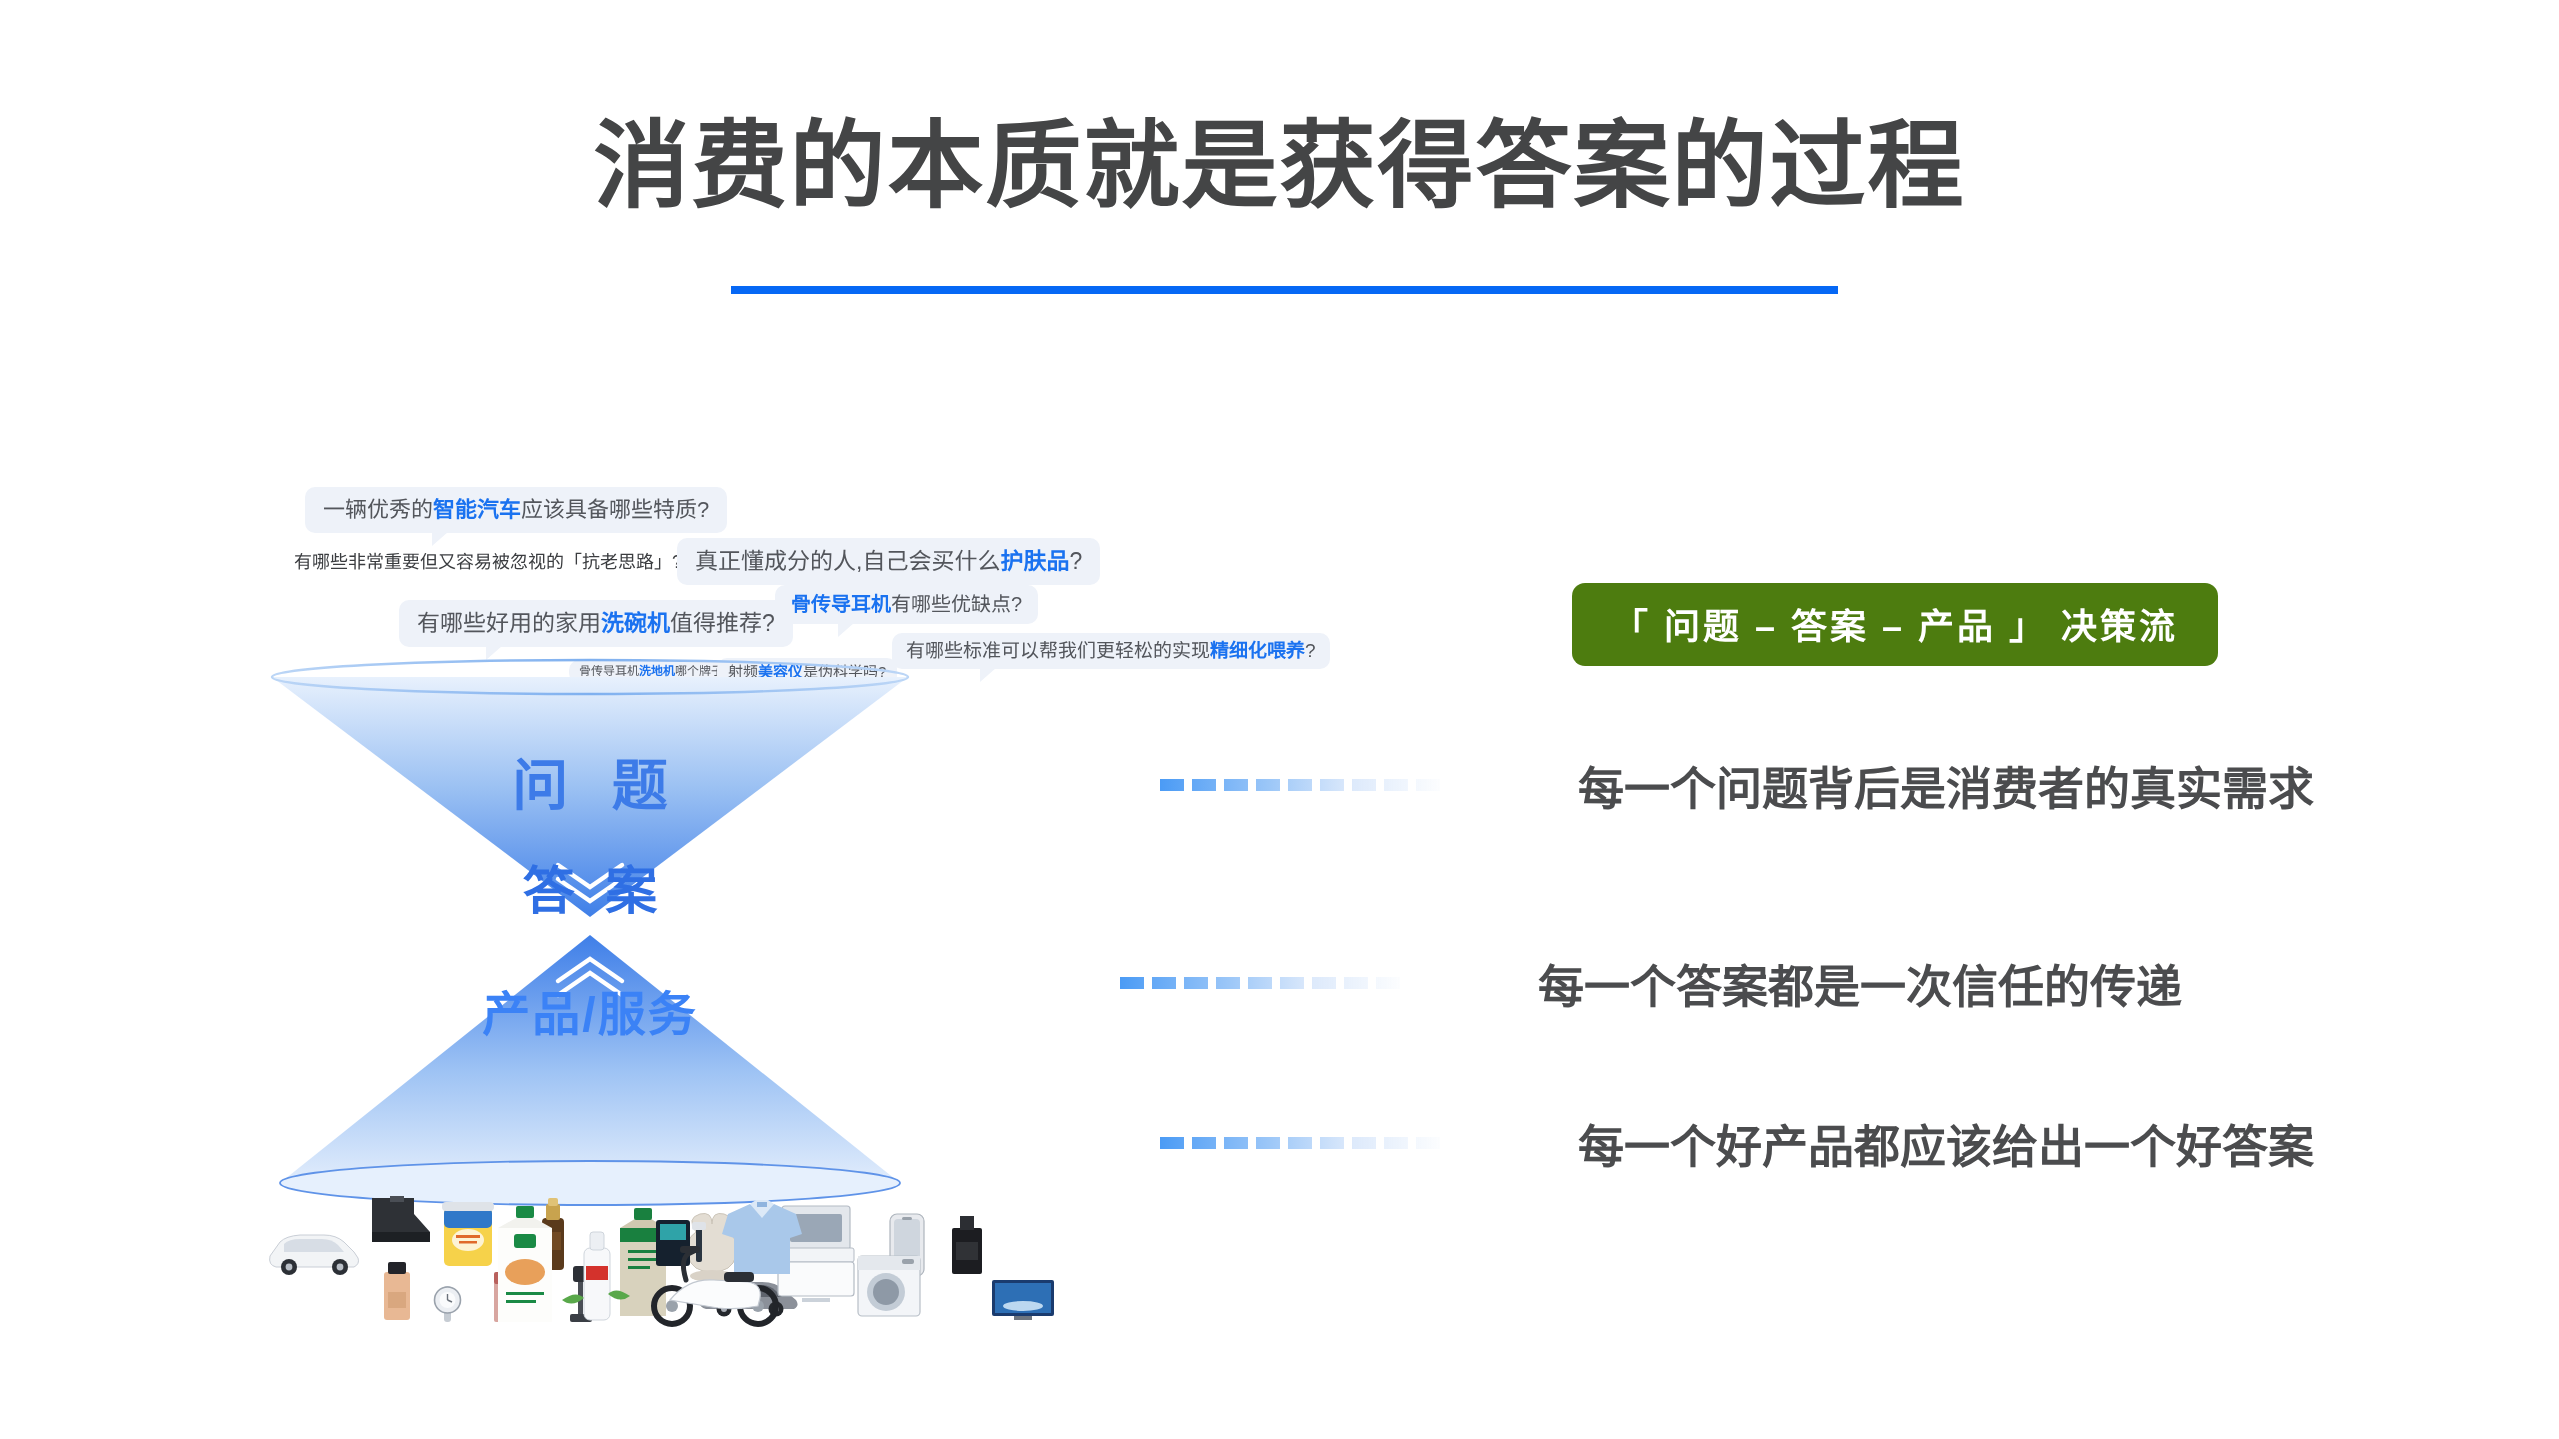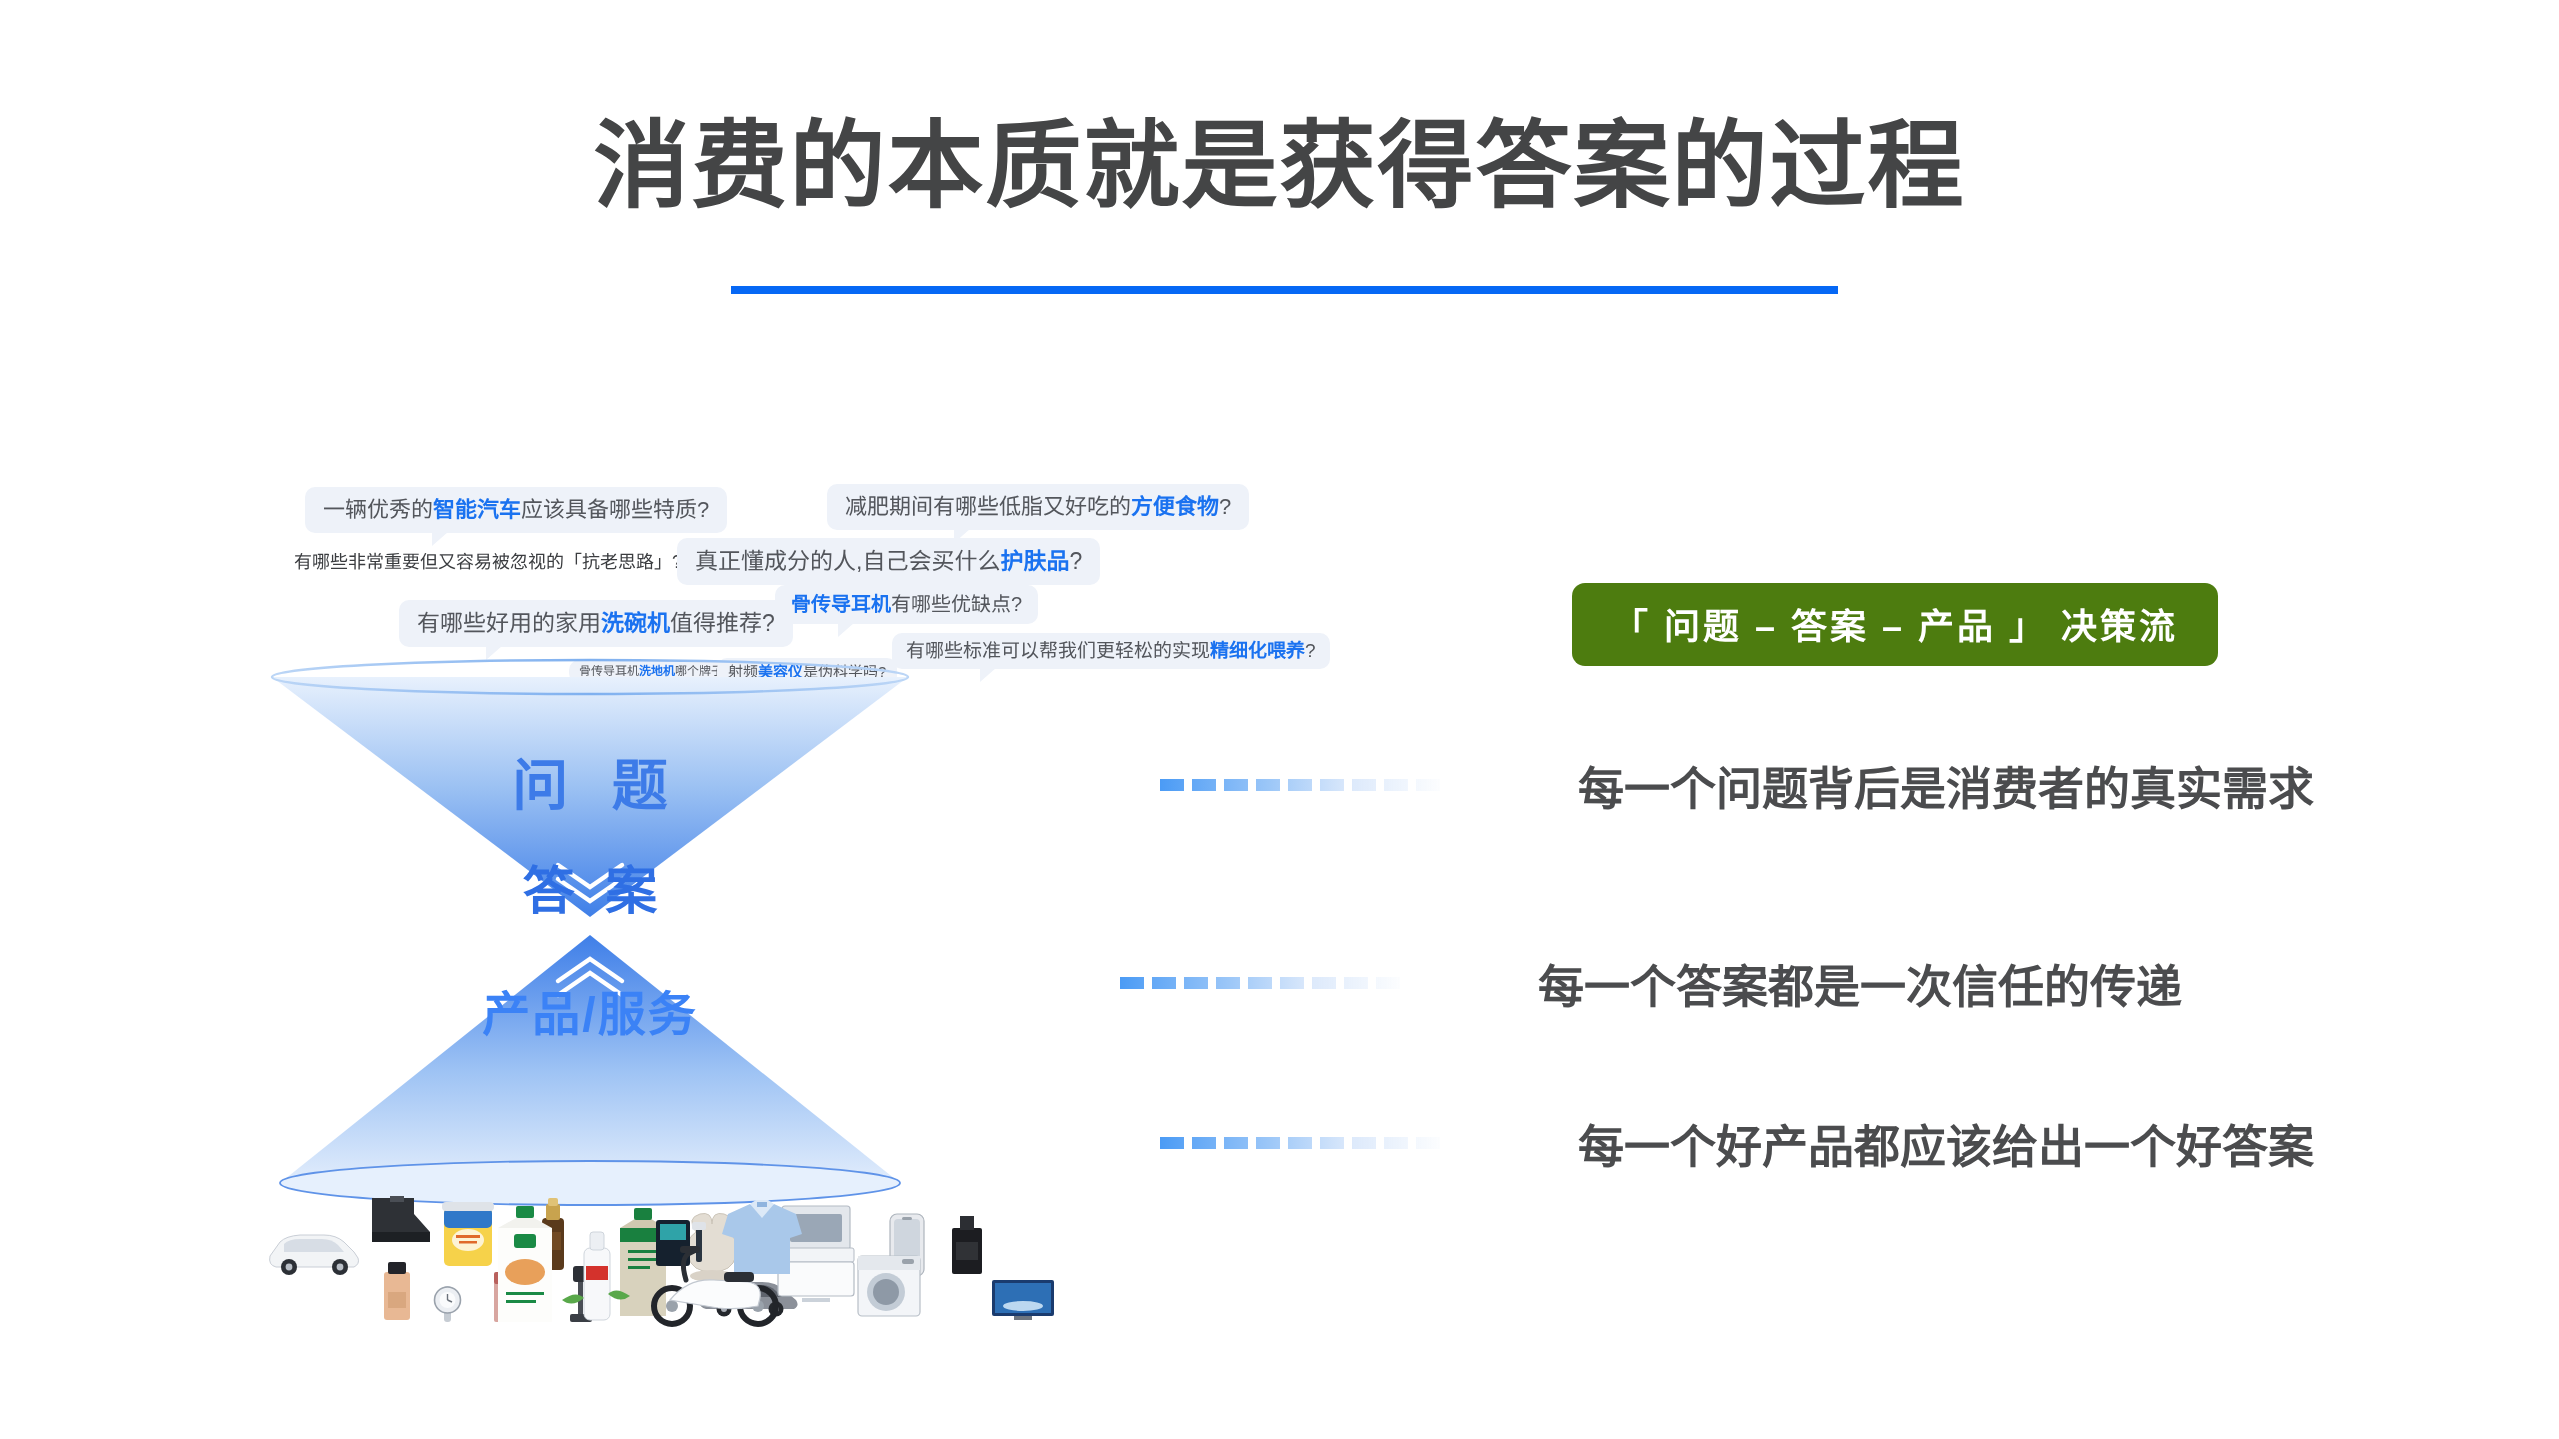--- a/index.html
+++ b/index.html
@@ -185,23 +185,20 @@
 
 <div id="slide-title">消费的本质就是获得答案的过程</div>
 <div id="title-rule"></div>
 
 <div id="bubble-cluster">
 
   <div class="bubble" id="bubble-car">
     <span>一辆优秀的</span><span class="kw">智能汽车</span><span>应该具备哪些特质?</span>
   </div>
 
-  <div class="bubble" id="bubble-food">
-    <span>减肥期间有哪些低脂又好吃的</span><span class="kw">方便食物</span><span>?</span>
-  </div>
 
   <div class="bubble plain" id="bubble-anti">
     <span>有哪些非常重要但又容易被忽视的「抗老思路」?</span>
   </div>
 
   <div class="bubble" id="bubble-skin">
     <span>真正懂成分的人,自己会买什么</span><span class="kw">护肤品</span><span>?</span>
   </div>
 
   <div class="bubble" id="bubble-dish">

